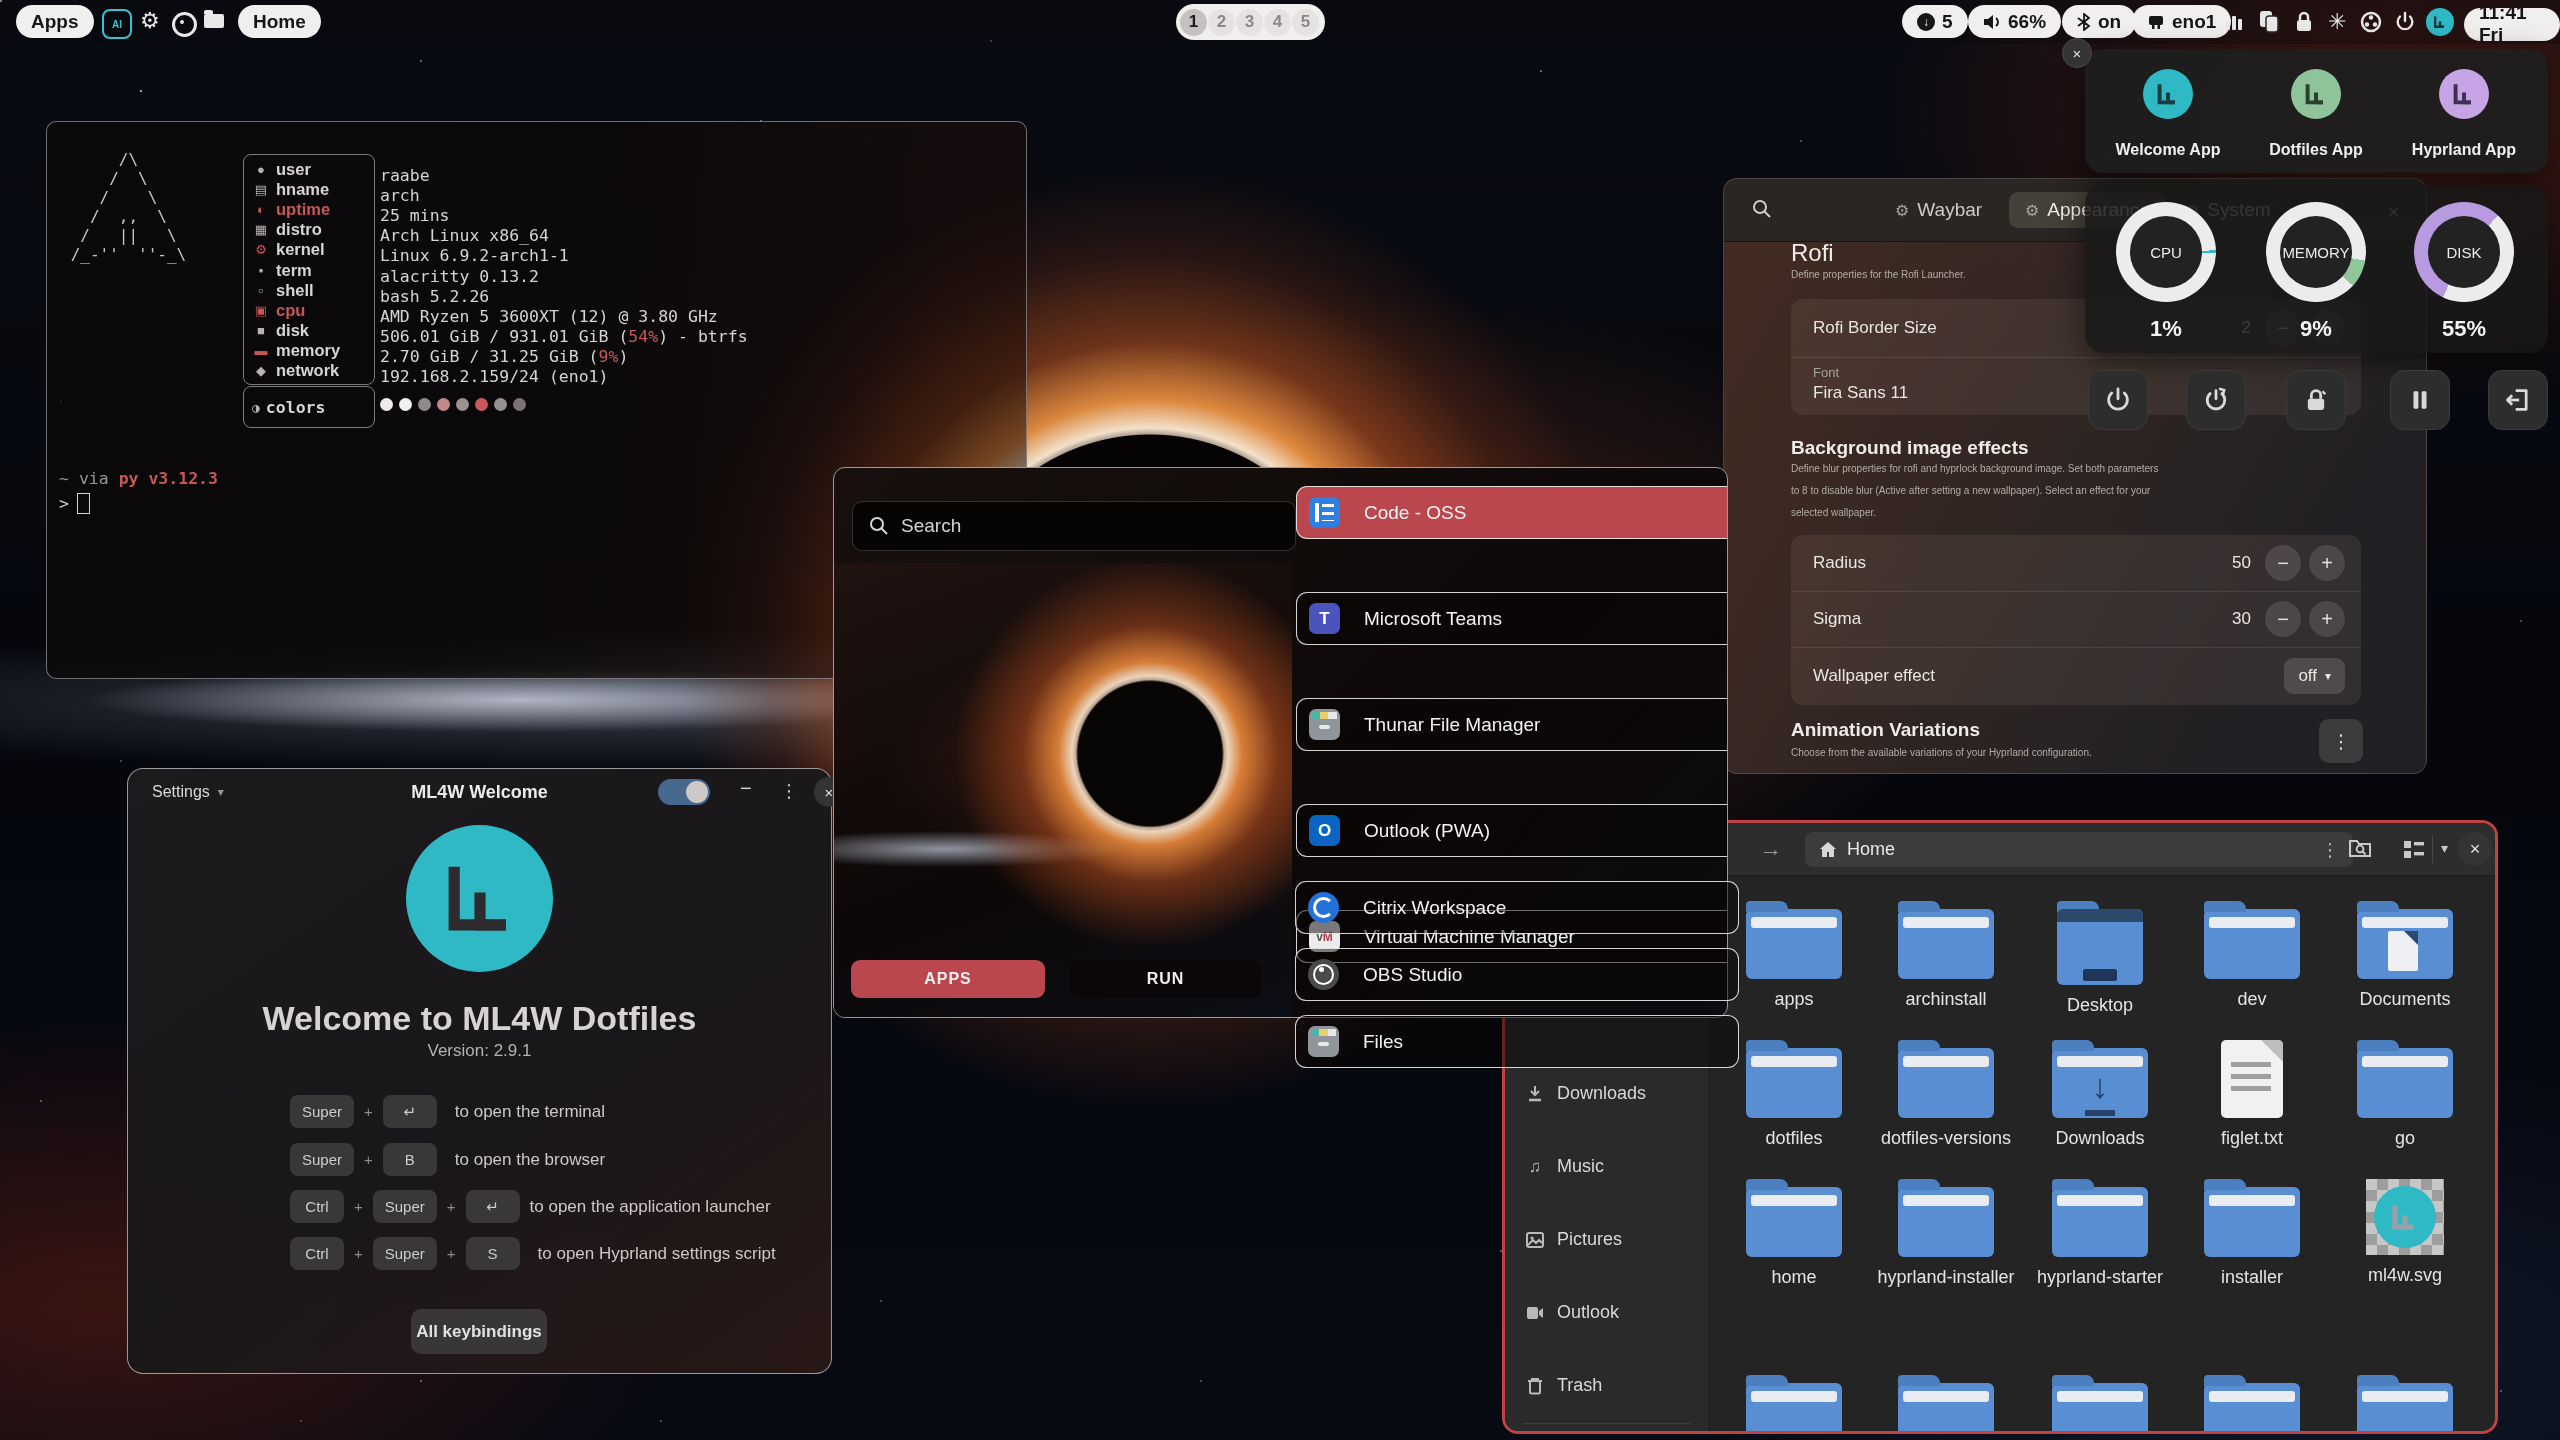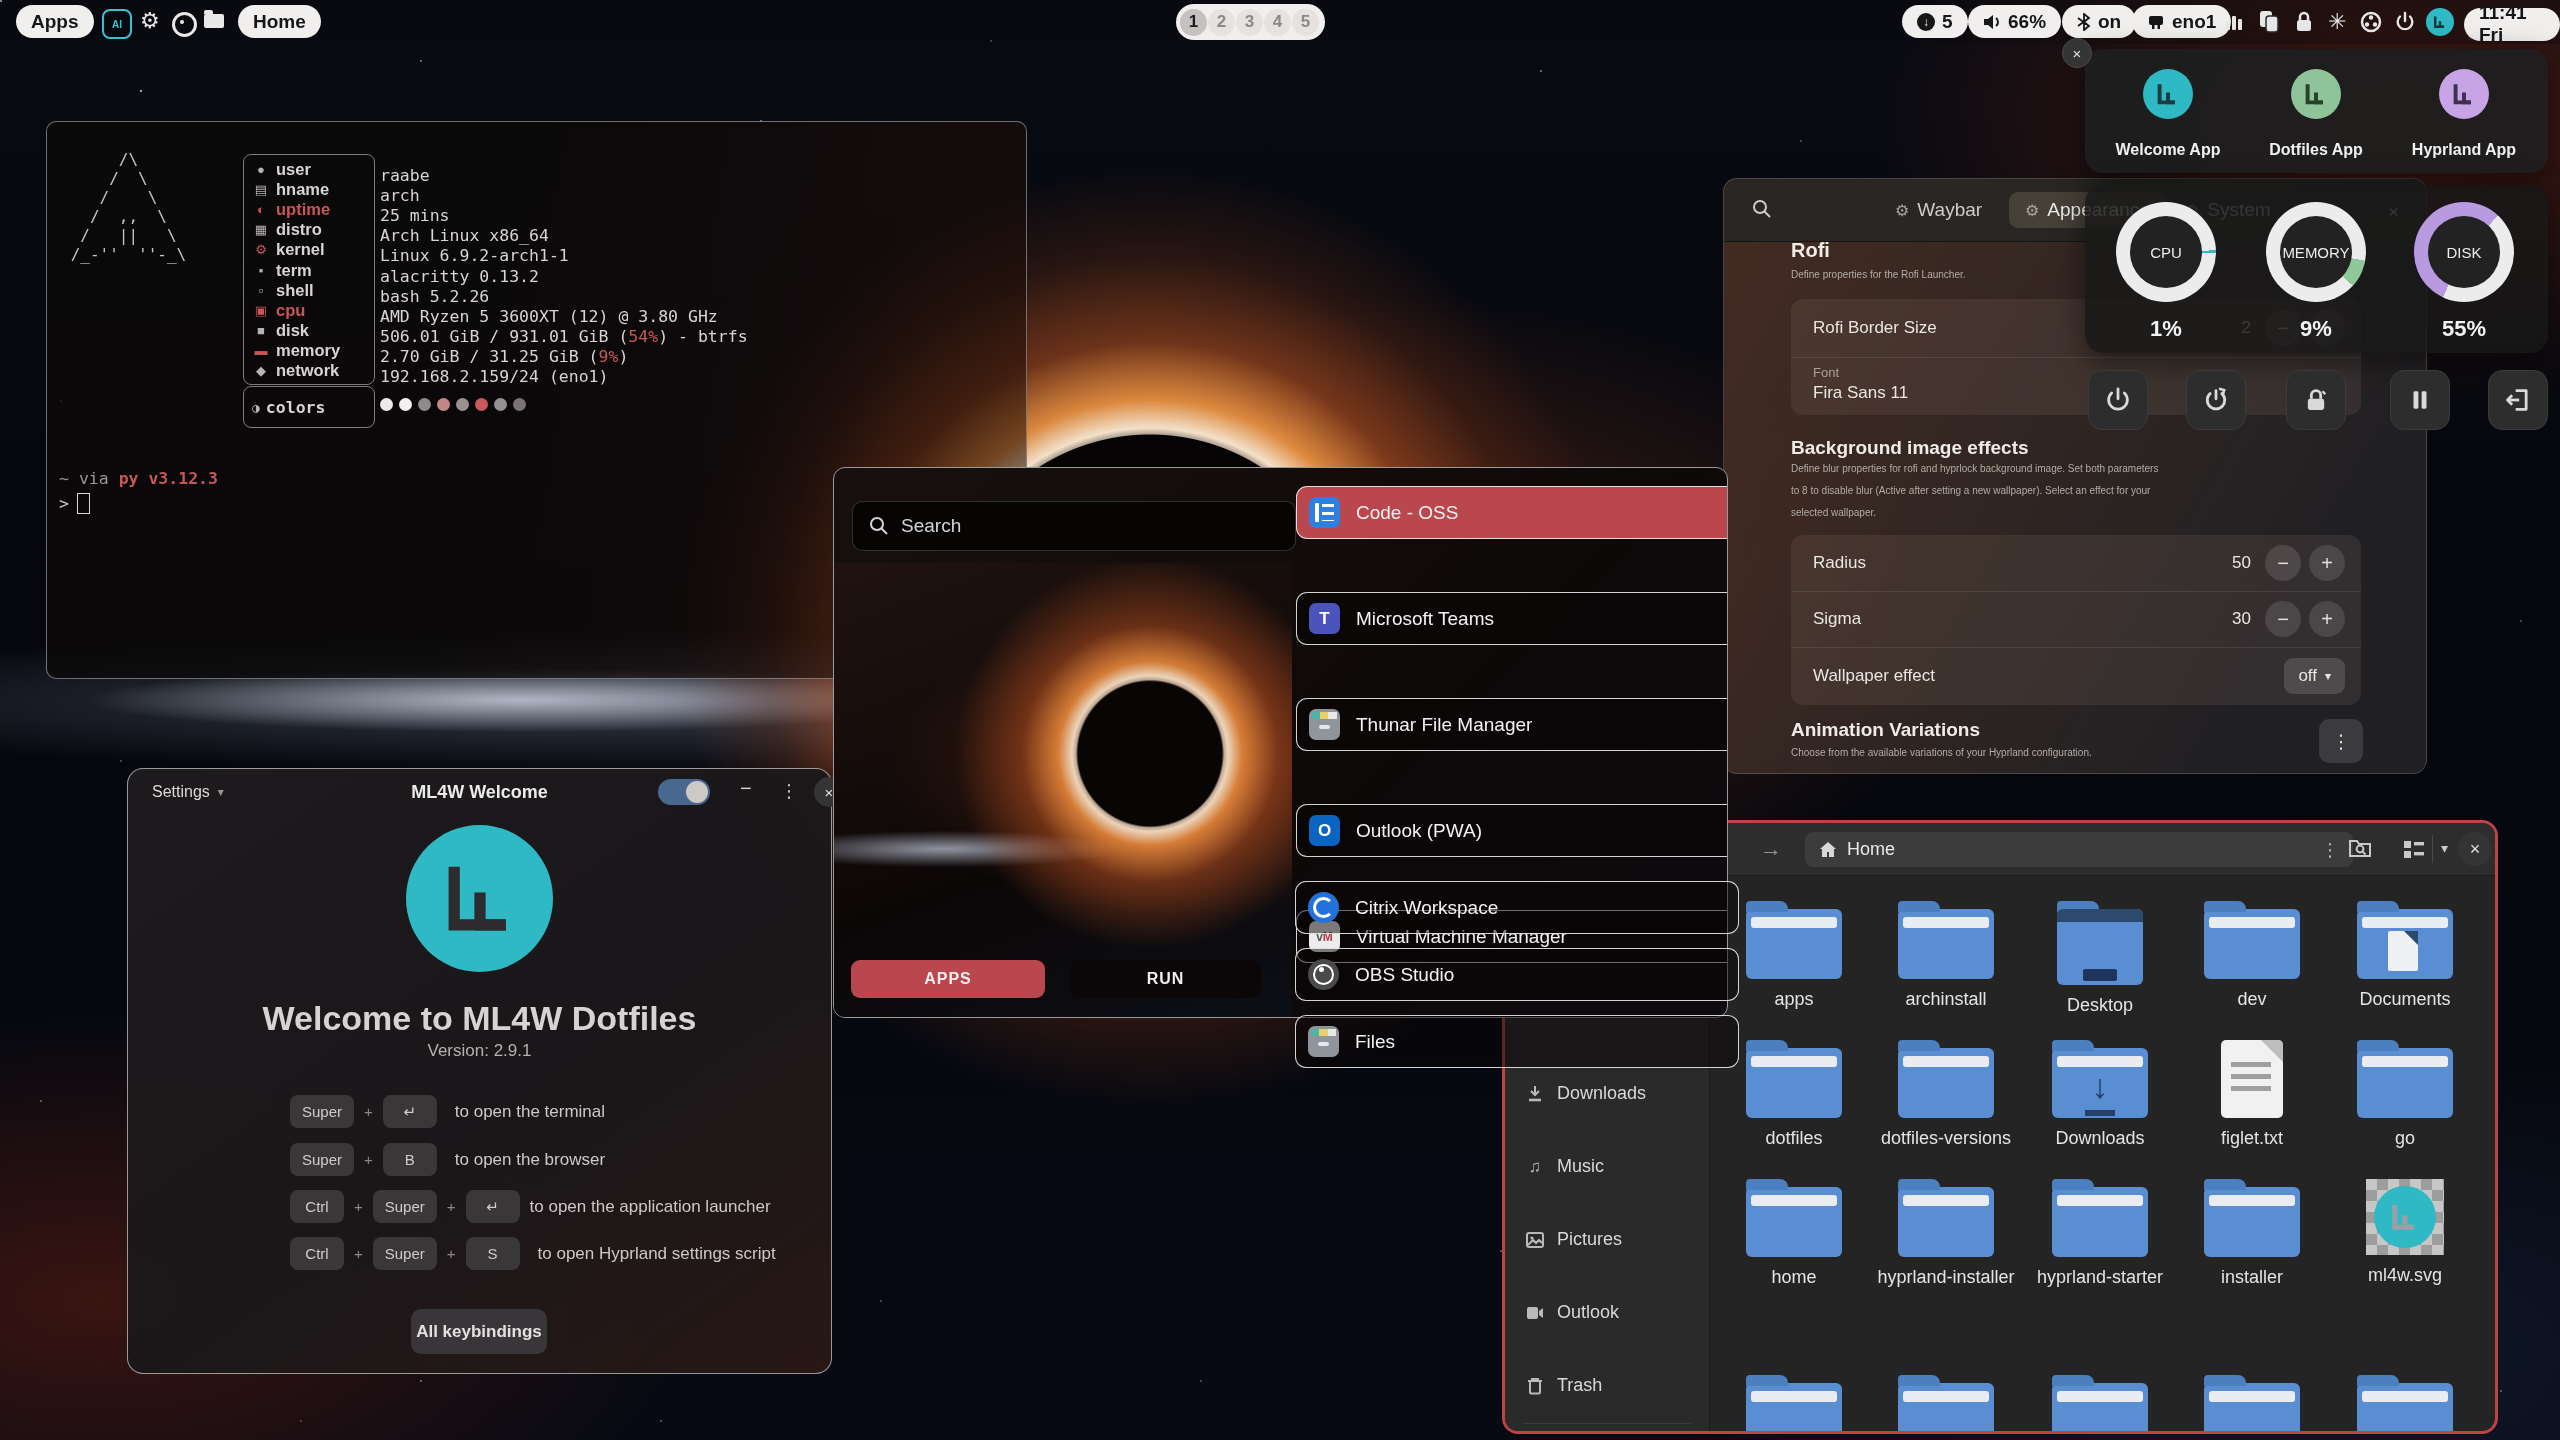--- a/index.html
+++ b/index.html
@@ -71,21 +71,21 @@
   .xcircle{border-radius:50%;background:#343434;color:#e3e3e3;display:flex;align-items:center;justify-content:center}
   
   .swin{left:1723px;top:178px;width:702px;height:594px;border-radius:14px;overflow:hidden;
     background:linear-gradient(120deg,rgba(96,56,40,.62),rgba(52,40,36,.88) 45%,rgba(34,33,37,.93) 78%),rgba(38,34,32,.55);
     border:1px solid rgba(120,120,120,.4)}
   .shead{height:62px;background:rgba(40,38,36,.95);border-bottom:1px solid rgba(0,0,0,.45);position:relative}
   .stab{position:absolute;top:13px;height:36px;display:flex;align-items:center;gap:8px;font-size:19px;color:#cfcbc6;
     padding:0 16px;border-radius:9px}
   .stab .g{font-size:16px;color:#a8a39d}
   .stab.active{background:#454038;color:#efece7}
-  .sh1{font-size:20px;font-weight:bold;color:#efebe6}
+  .sh1{font-size:24px;font-weight:normal;color:#efebe6}
   .ssub{font-size:10px;color:#b3aca5}
   .scard{background:rgba(150,125,110,.16);border-radius:12px;position:absolute;left:67px;width:570px}
   .srow{position:absolute;left:22px;right:16px;display:flex;align-items:center;font-size:17px;color:#eae6e1}
   .sdiv{position:absolute;left:0;right:0;height:1px;background:rgba(255,255,255,.09)}
   .spin{width:36px;height:36px;border-radius:50%;background:rgba(255,255,255,.12);color:#e2dedb;font-size:20px;
     display:flex;align-items:center;justify-content:center}
   .sval{font-size:17px;color:#eae6e1;margin-right:14px}
   .offbtn{height:36px;padding:0 14px;border-radius:9px;background:rgba(255,255,255,.14);color:#eae6e1;
     font-size:17px;display:flex;align-items:center;gap:8px}
   .dots3{width:44px;height:44px;border-radius:10px;background:rgba(255,255,255,.12);color:#e2dedb;
@@ -97,21 +97,21 @@
     background:
       radial-gradient(circle at 69% 42%, rgba(8,5,5,1) 0 72px, transparent 74px),
       radial-gradient(circle at 69% 42%, transparent 62px, rgba(255,232,205,.9) 78px, rgba(255,150,65,.8) 92px, rgba(185,80,32,.5) 128px, transparent 195px),
       radial-gradient(ellipse 260px 26px at 24% 63%, rgba(212,222,242,.65), transparent 70%),
       radial-gradient(ellipse 420px 200px at 80% 45%, rgba(130,55,25,.5), transparent 75%),
       linear-gradient(160deg,#201310,#0c0707 60%,#0c0f16)}
   .rsearch{position:absolute;left:18px;top:33px;width:410px;height:48px;background:rgba(6,3,3,.88);
     border:1px solid rgba(130,130,130,.35);border-radius:10px;display:flex;align-items:center;gap:12px;
     padding:0 16px;color:#d5d5d5;font-size:19px}
   .ritem{position:absolute;left:462px;width:418px;height:51px;border:1.5px solid rgba(235,235,235,.9);
-    border-radius:11px;background:rgba(8,4,4,.5);display:flex;align-items:center;gap:16px;padding:0 12px;
+    border-radius:11px;background:rgba(8,4,4,.5);display:flex;align-items:center;gap:24px;padding:0 12px;
     color:#f2f2f2;font-size:19px}
   .ritem.sel{background:#b9474d}
   .ric{width:31px;height:31px;border-radius:7px;flex:0 0 auto;position:relative;display:flex;align-items:center;justify-content:center}
   .rbtn{position:absolute;height:38px;border-radius:9px;display:flex;align-items:center;justify-content:center;
     font-size:16px;font-weight:bold;letter-spacing:1px;color:#efefef}
   
   .wwin{left:127px;top:768px;width:703px;height:604px;border-radius:16px;border:1px solid rgba(210,210,210,.7);
     background:linear-gradient(145deg,rgba(30,28,30,.95),rgba(26,24,26,.95) 55%,rgba(44,26,22,.9));}
   .whead{position:absolute;left:0;top:0;right:0;height:46px;display:flex;align-items:center;color:#dcd8d8}
   .logoLL{border-radius:50%;background:#2fb9c4;display:flex;align-items:center;justify-content:center}

